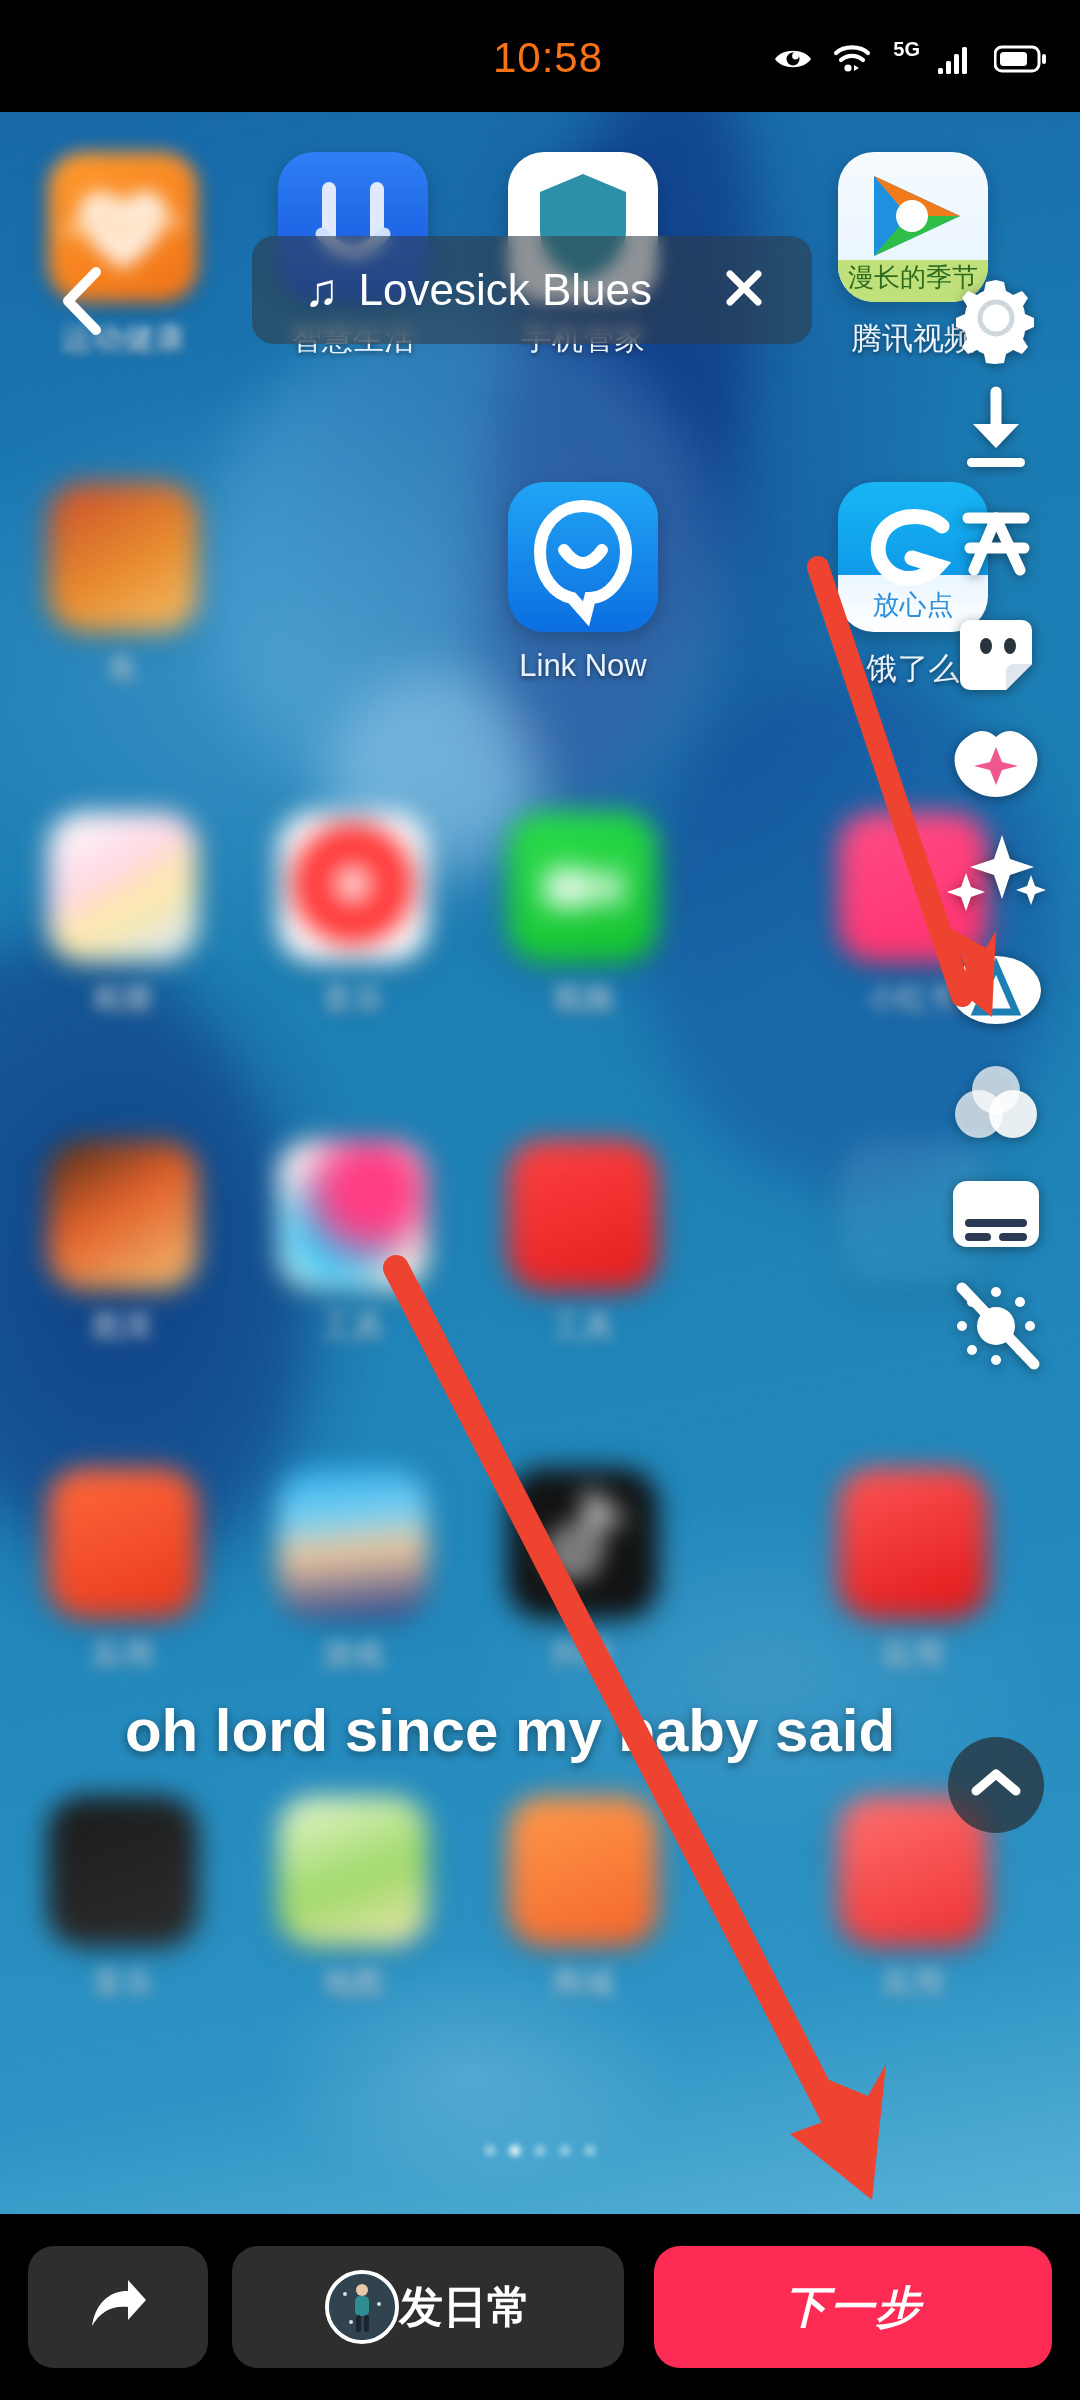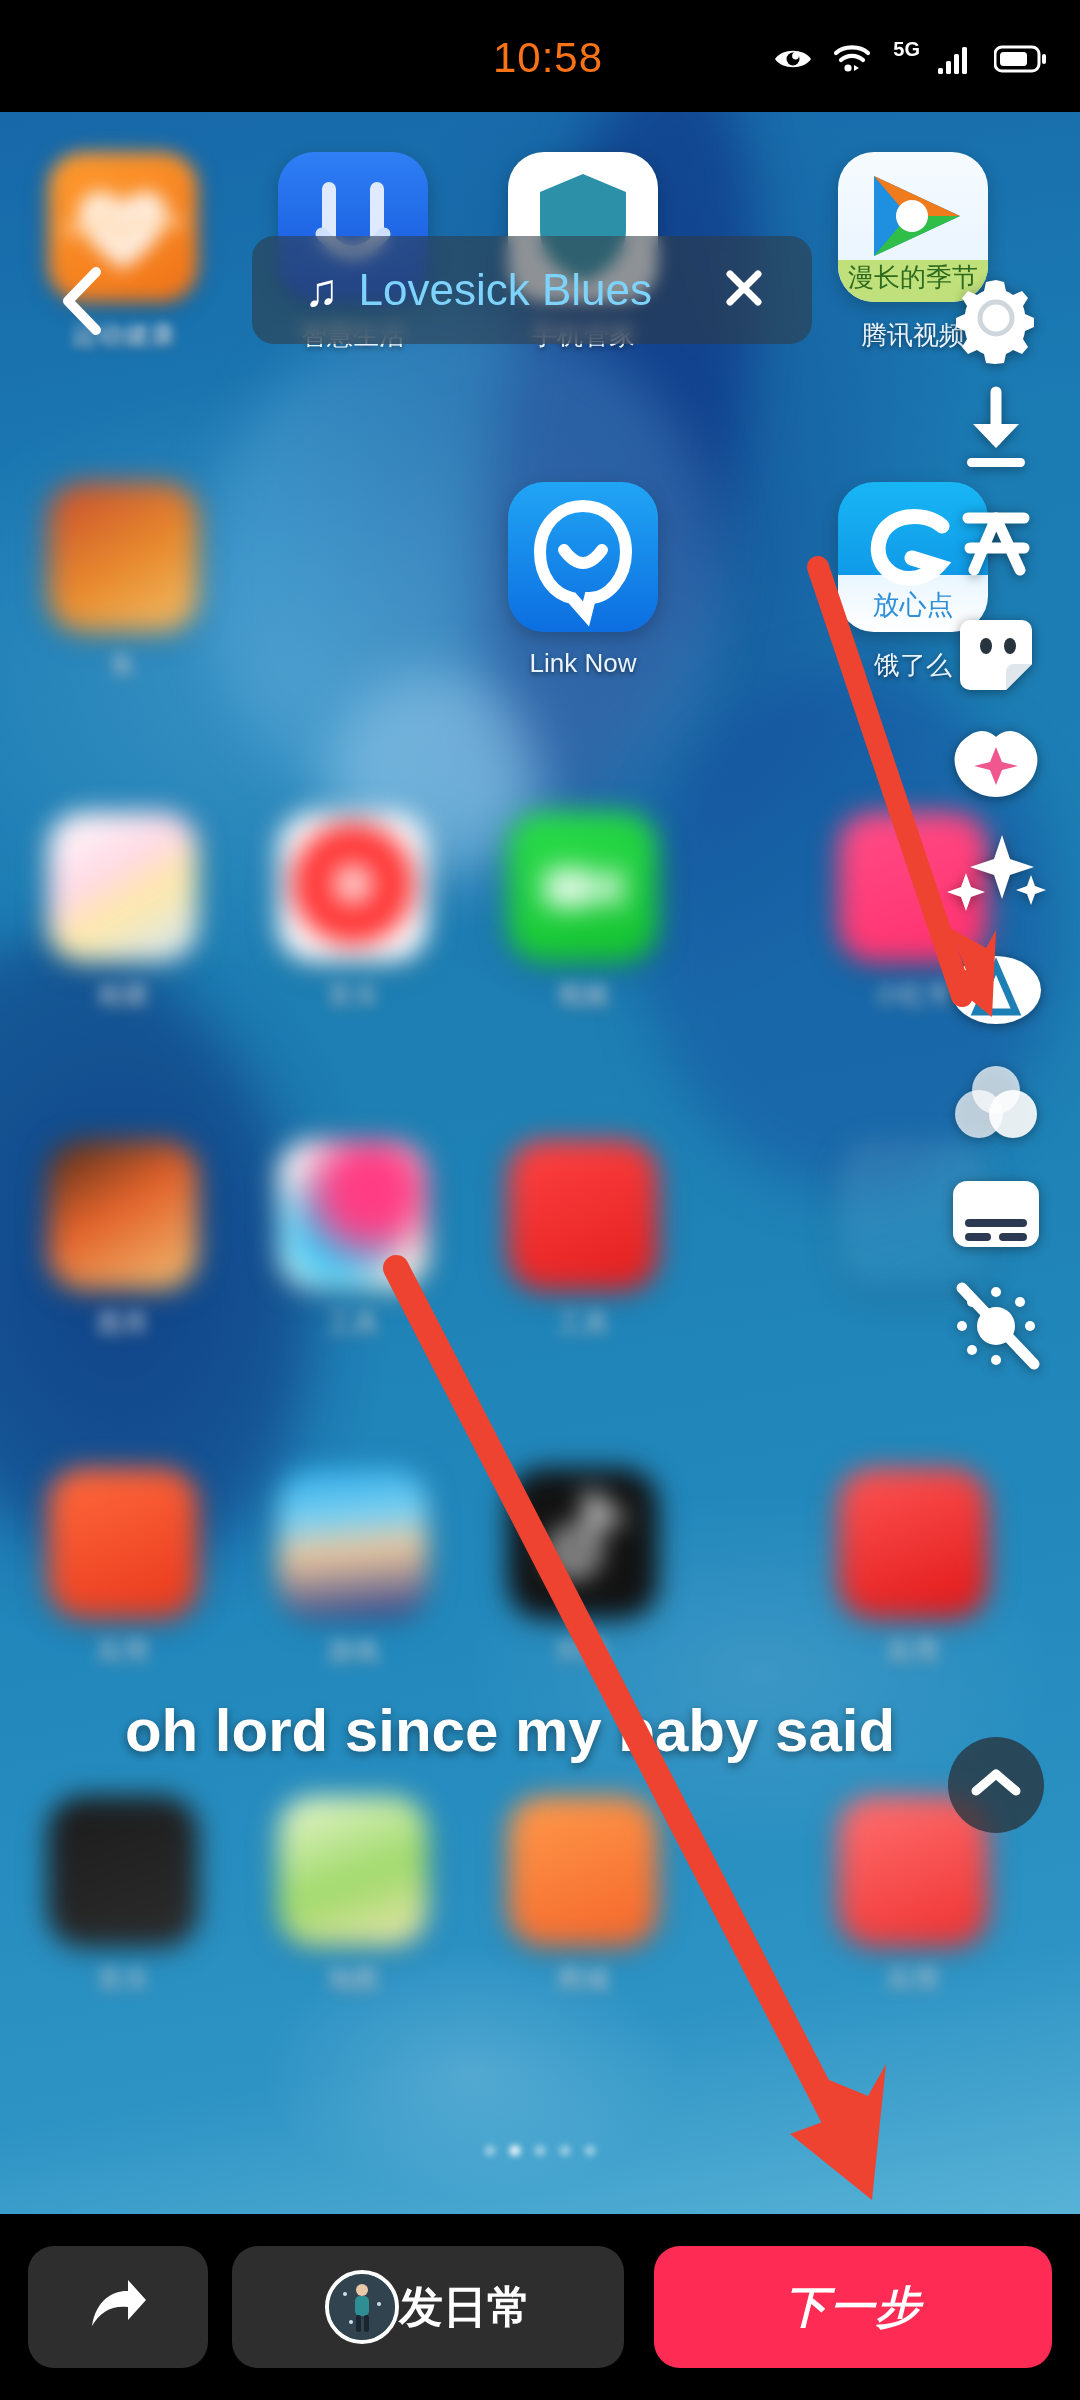--- a/index.html
+++ b/index.html
@@ -30,38 +30,38 @@
       linear-gradient(170deg,#1768a8 0%,#1b7cb4 22%,#1d7fb3 45%,#2288bc 68%,#2d93c4 88%,#58b2d6 100%);
   }
   
   .swirl { position:absolute; border-radius:50%; filter:blur(26px); }
 
   
   #appgrid { position:absolute; inset:0;padding-left:31px; }
   .app { position:absolute; width:150px; }
   .icon { width:150px; height:150px; border-radius:36px; position:relative; overflow:hidden;
           box-shadow:0 6px 18px rgba(0,0,0,0.22); }
-  .lbl { margin-top:16px; text-align:center; color:#eaf4ff; font-size:26px;
+  .lbl { margin-top:16px; text-align:center; color:#eaf4ff; font-size:31px;
          text-shadow:0 2px 5px rgba(0,0,0,0.55); white-space:nowrap; }
   .blur-soft .icon { filter:blur(9px); }
   .blur-soft .lbl { filter:blur(5px); opacity:.9; }
   .blur-hard .icon { filter:blur(13px); }
   .blur-hard .lbl { filter:blur(7px); opacity:.85; }
 
   .dots { position:absolute; left:50%; transform:translateX(-50%); bottom:58px;
           display:flex; gap:14px; filter:blur(3px); }
   .dots i { width:11px; height:11px; border-radius:50%; background:rgba(255,255,255,.45); display:block; }
   .dots i.on { background:rgba(255,255,255,.9); }
 
   
   #musicchip { position:absolute; left:252px; top:124px; width:560px; height:108px;
                background:rgba(50,56,64,0.55); border-radius:22px;
                backdrop-filter:blur(8px); display:flex; align-items:center; z-index:30; }
   #musicchip .note { margin-left:52px; color:#fff; font-size:46px; line-height:1; }
-  #musicchip .title { margin-left:20px; color:#7dd3fc; font-size:44px; white-space:nowrap; }
+  #musicchip .title { margin-left:20px; color:#ffffff; font-size:44px; white-space:nowrap; }
   #musicchip .x { position:absolute; right:42px; top:50%; transform:translateY(-50%); }
 
   
   #backbtn { position:absolute; left:52px; top:150px; z-index:40; }
 
   
   #toolbar { position:absolute; right:18px; top:150px; width:132px; z-index:40;
              display:flex; flex-direction:column; align-items:center; }
   .tool { width:132px; height:112px; display:flex; align-items:center; justify-content:center; }
   .tool svg { filter:drop-shadow(0 2px 6px rgba(0,0,0,.4)); }

